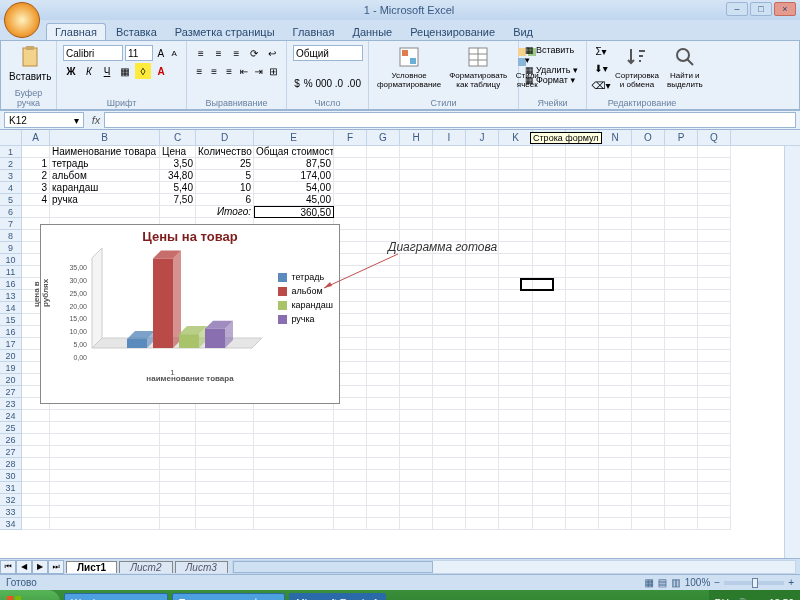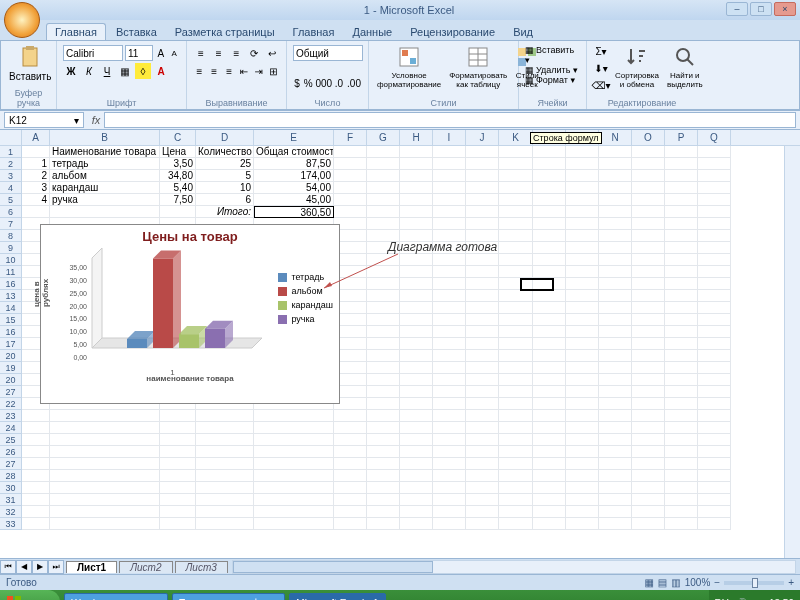--- a/index.html
+++ b/index.html
@@ -695,40 +695,20 @@
         <div class="cell colJ"></div>
         <div class="cell colK"></div>
         <div class="cell colL"></div>
         <div class="cell colM"></div>
         <div class="cell colN"></div>
         <div class="cell colO"></div>
         <div class="cell colP"></div>
         <div class="cell colQ"></div>
       </div>
       <div class="row">
-        <div class="rowhdr">22</div>
-        <div class="cell colA"></div>
-        <div class="cell colB"></div>
-        <div class="cell colC"></div>
-        <div class="cell colD"></div>
-        <div class="cell colE"></div>
-        <div class="cell colF"></div>
-        <div class="cell colG"></div>
-        <div class="cell colH"></div>
-        <div class="cell colI"></div>
-        <div class="cell colJ"></div>
-        <div class="cell colK"></div>
-        <div class="cell colL"></div>
-        <div class="cell colM"></div>
-        <div class="cell colN"></div>
-        <div class="cell colO"></div>
-        <div class="cell colP"></div>
-        <div class="cell colQ"></div>
-      </div>
-      <div class="row">
         <div class="rowhdr">23</div>
         <div class="cell colA"></div>
         <div class="cell colB"></div>
         <div class="cell colC"></div>
         <div class="cell colD"></div>
         <div class="cell colE"></div>
         <div class="cell colF"></div>
         <div class="cell colG"></div>
         <div class="cell colH"></div>
         <div class="cell colI"></div>
@@ -896,20 +876,40 @@
         <div class="cell colK"></div>
         <div class="cell colL"></div>
         <div class="cell colM"></div>
         <div class="cell colN"></div>
         <div class="cell colO"></div>
         <div class="cell colP"></div>
         <div class="cell colQ"></div>
       </div>
       <div class="row">
         <div class="rowhdr">33</div>
+        <div class="cell colA"></div>
+        <div class="cell colB"></div>
+        <div class="cell colC"></div>
+        <div class="cell colD"></div>
+        <div class="cell colE"></div>
+        <div class="cell colF"></div>
+        <div class="cell colG"></div>
+        <div class="cell colH"></div>
+        <div class="cell colI"></div>
+        <div class="cell colJ"></div>
+        <div class="cell colK"></div>
+        <div class="cell colL"></div>
+        <div class="cell colM"></div>
+        <div class="cell colN"></div>
+        <div class="cell colO"></div>
+        <div class="cell colP"></div>
+        <div class="cell colQ"></div>
+      </div>
+      <div class="row">
+        <div class="rowhdr">34</div>
         <div class="cell colA"></div>
         <div class="cell colB"></div>
         <div class="cell colC"></div>
         <div class="cell colD"></div>
         <div class="cell colE"></div>
         <div class="cell colF"></div>
         <div class="cell colG"></div>
         <div class="cell colH"></div>
         <div class="cell colI"></div>
         <div class="cell colJ"></div>

